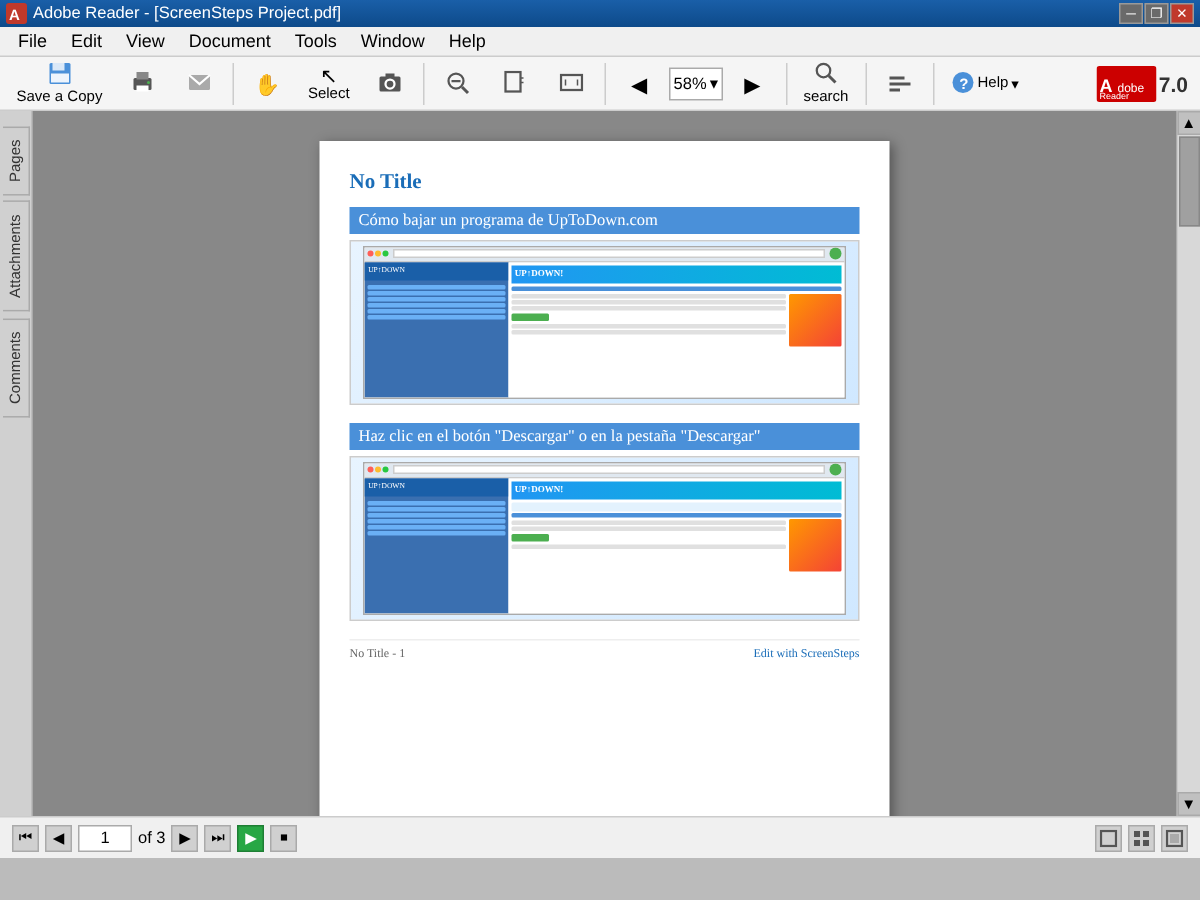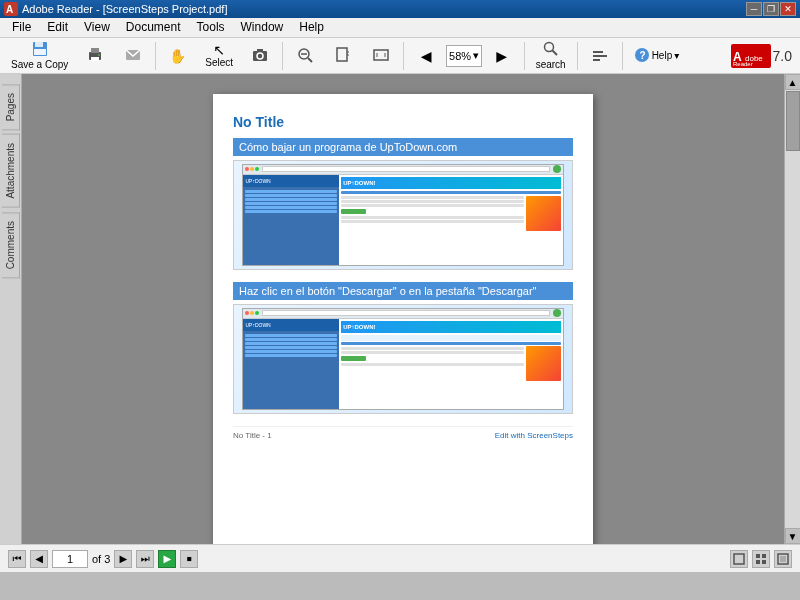--- a/index.html
+++ b/index.html
@@ -90,20 +90,21 @@
     }
 
     
     #pdf-area {
       flex: 1;
       overflow: auto;
       background: #888;
       display: flex;
       justify-content: center;
       padding: 20px;
+      font-family: Liberation Serif, serif;
     }
 
     
     #right-scrollbar {
       width: 16px;
       background: #d0d0d0;
       border-left: 1px solid #aaa;
       display: flex;
       flex-direction: column;
       align-items: center;
@@ -406,21 +407,21 @@
 
   <div style="flex:1;"></div>
 
   <div style="display:flex;align-items:center;gap:2px;margin-right:4px;">
     <svg width="40" height="24" viewBox="0 0 40 24">
       <rect width="40" height="24" fill="#cc0000" rx="2"></rect>
       <text x="2" y="17" fill="white" font-size="12" font-weight="bold">A</text>
       <text x="14" y="17" fill="white" font-size="8">dobe</text>
       <text x="2" y="22" fill="white" font-size="6">Reader</text>
     </svg>
-    <span style="font-size:14px;font-weight:normal;color:#333;">7.0</span>
+    <span style="font-size:14px;font-weight:bold;color:#333;">7.0</span>
   </div>
 </div>
 
 <div id="main-area">
 
   <div id="left-sidebar">
     <div class="sidebar-tab">Pages</div>
     <div class="sidebar-tab">Attachments</div>
     <div class="sidebar-tab">Comments</div>
   </div>

